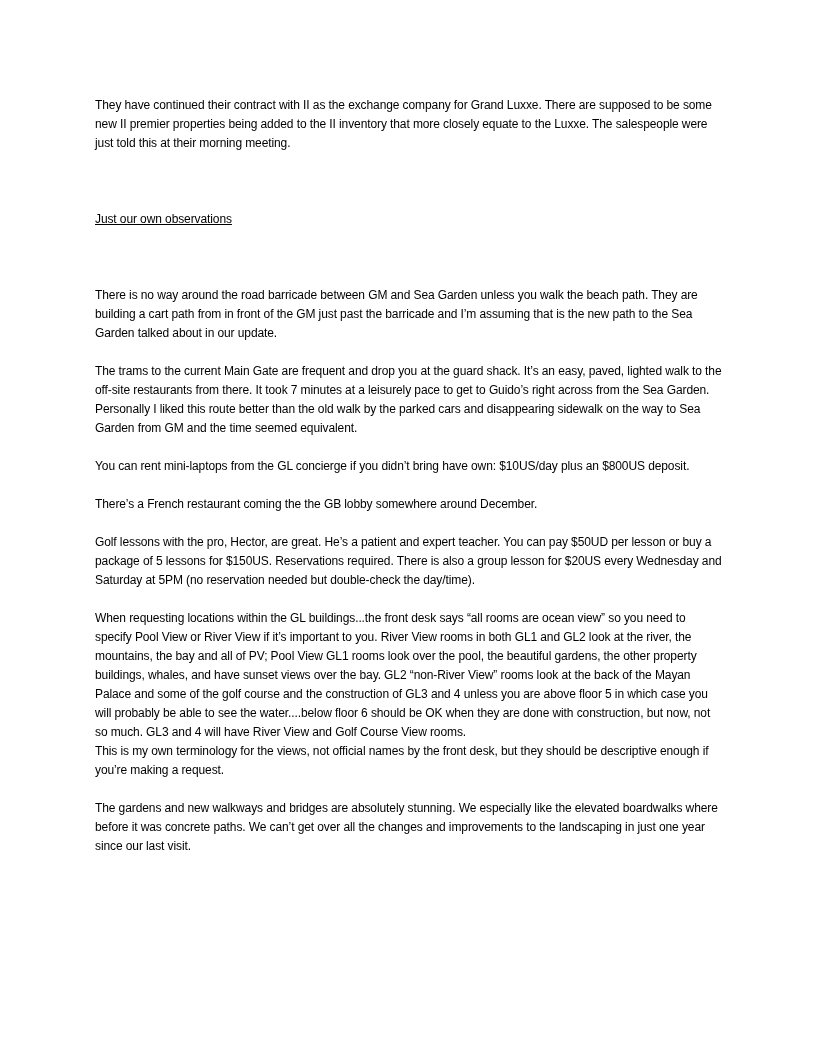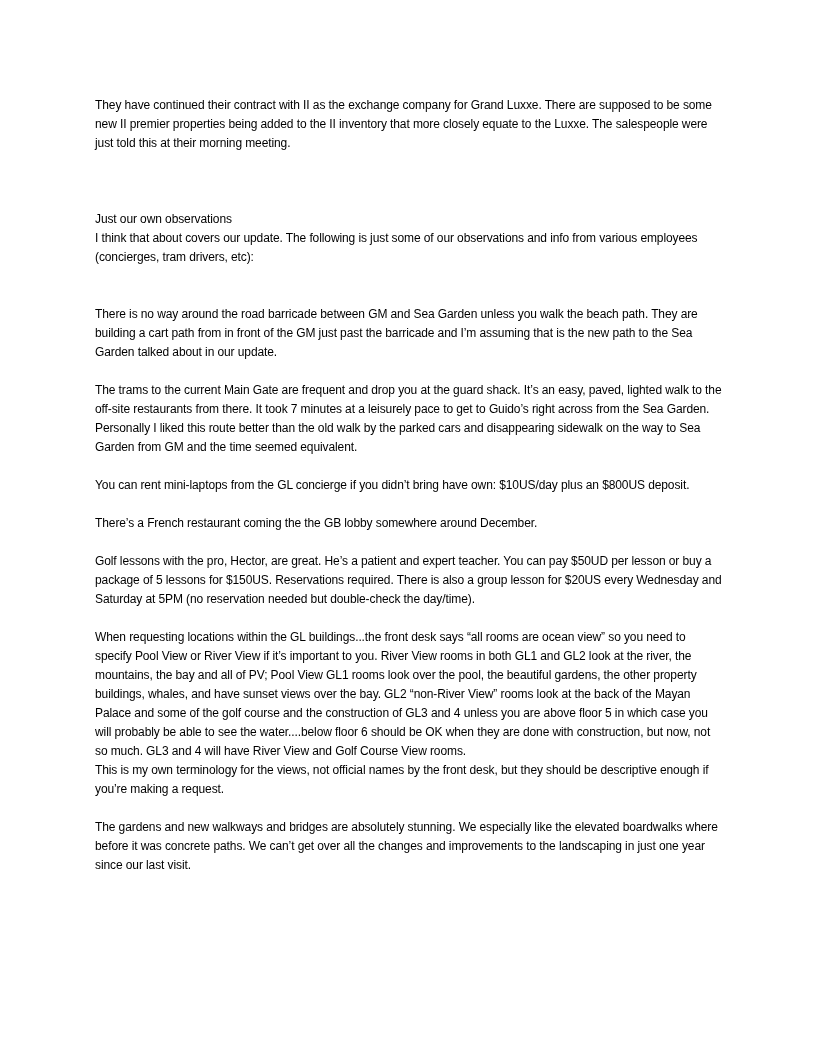--- a/index.html
+++ b/index.html
@@ -32,32 +32,33 @@
   .para {
     margin: 0 0 19px 0;
     padding: 0;
     white-space: pre-wrap;
   }
   .para:last-child {
     margin-bottom: 12px;
   }
   .section-heading {
     display: block;
+    text-decoration: underline;
   }
 </style>
 </head>
 <body>
 
 <div class="page">
   <div class="content">
 
     <p class="para">They have continued their contract with II as the exchange company for Grand Luxxe. There are supposed to be some new II premier properties being added to the II inventory that more closely equate to the Luxxe. The salespeople were just told this at their morning meeting.</p>
 
     <div class="para">
-      <span class="section-heading">Just our own observations</span><span>I think that about covers our update. The following is just some of our observations and info from various employees (concierges, tram drivers, etc):</span>
+      <span class="section-heading">Just our own observations</span>
     </div>
 
     <p class="para">There is no way around the road barricade between GM and Sea Garden unless you walk the beach path. They are building a cart path from in front of the GM just past the barricade and I’m assuming that is the new path to the Sea Garden talked about in our update.</p>
 
     <p class="para">The trams to the current Main Gate are frequent and drop you at the guard shack. It’s an easy, paved, lighted walk to the off-site restaurants from there. It took 7 minutes at a leisurely pace to get to Guido’s right across from the Sea Garden. Personally I liked this route better than the old walk by the parked cars and disappearing sidewalk on the way to Sea Garden from GM and the time seemed equivalent.</p>
 
     <p class="para">You can rent mini-laptops from the GL concierge if you didn’t bring have own: $10US/day plus an $800US deposit.</p>
 
     <p class="para">There’s a French restaurant coming the the GB lobby somewhere around December.</p>
 

